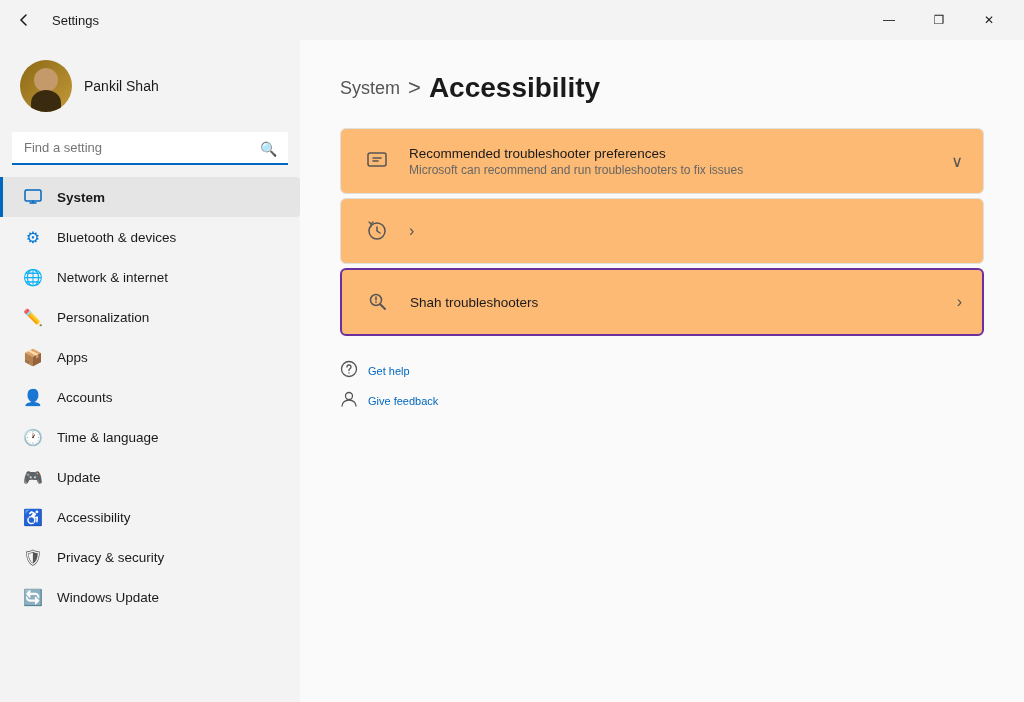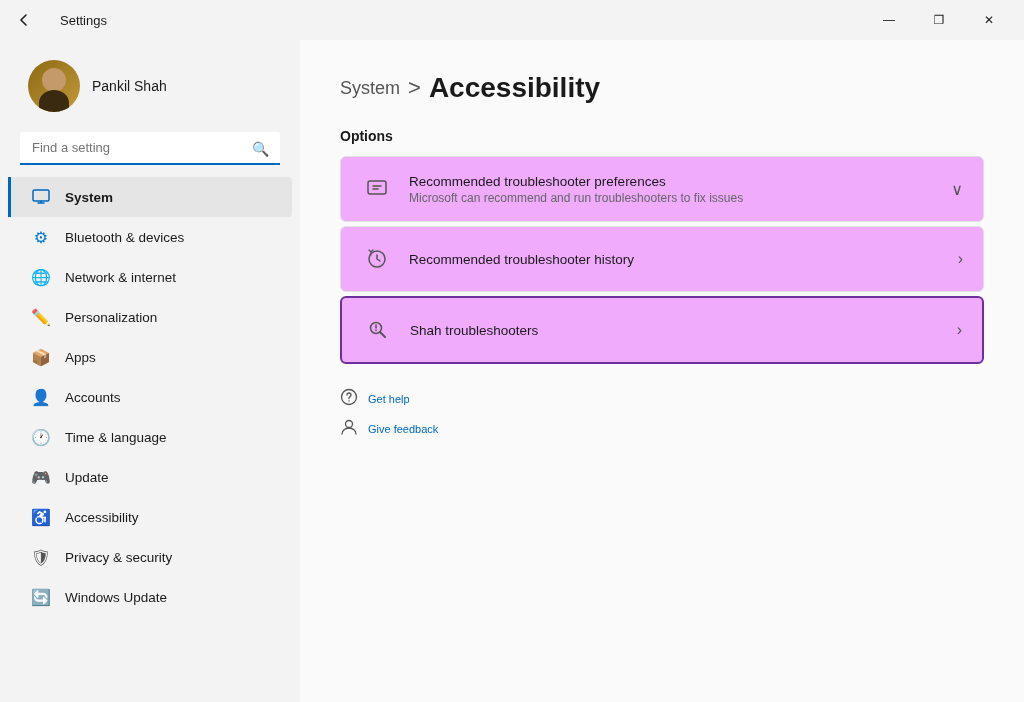--- a/index.html
+++ b/index.html
@@ -16,21 +16,21 @@
       display: flex;
       align-items: center;
       justify-content: space-between;
       padding: 8px 12px 8px 8px;
       background: #f3f3f3;
       height: 40px;
     }
     .title-bar-left {
       display: flex;
       align-items: center;
-      gap: 20px;
+      gap: 12px;
     }
     .title-bar-title {
       font-size: 13px;
       color: #1a1a1a;
     }
     .title-bar-controls {
       display: flex;
       gap: 4px;
     }
     .title-bar-btn {
@@ -47,21 +47,21 @@
       border-radius: 4px;
     }
     .app-body {
       display: flex;
       flex: 1;
       overflow: hidden;
     }
     .sidebar {
       width: 300px;
       background: #f3f3f3;
-      padding: 8px 8px;
+      padding: 8px 0;
       display: flex;
       flex-direction: column;
       overflow-y: auto;
       flex-shrink: 0;
     }
     .user-profile {
       display: flex;
       align-items: center;
       gap: 12px;
       padding: 12px 20px 20px 20px;
@@ -159,21 +159,21 @@
       font-weight: 600;
       color: #1a1a1a;
       margin-bottom: 12px;
     }
     .options-list {
       display: flex;
       flex-direction: column;
       gap: 4px;
     }
     .option-item {
-      background: #f0abfc;
+      background: #fdba74;
       border-radius: 6px;
       display: flex;
       align-items: center;
       padding: 16px 20px;
       cursor: pointer;
       border: 1px solid #e0e0e0;
       position: relative;
     }
     .option-item.highlighted {
       border: 2px solid #6b2fa0;
@@ -348,21 +348,20 @@
   </div>
 
   <div class="main-content">
 
     <div class="breadcrumb">
       <span style="cursor:pointer;">System</span>
       <span class="breadcrumb-sep">&gt;</span>
       <span class="breadcrumb-current">Accessibility</span>
     </div>
 
-    <div class="section-label">Options</div>
 
     <div class="options-list">
 
       <div class="option-item">
         <div class="option-icon">
           <svg width="22" height="22" viewBox="0 0 22 22" fill="none">
             <rect x="2" y="3" width="18" height="13" rx="2" stroke="#555" stroke-width="1.5"></rect>
             <path d="M7 8h8M7 11h5" stroke="#555" stroke-width="1.5" stroke-linecap="round"></path>
           </svg>
         </div>
@@ -373,23 +372,20 @@
         <span class="option-chevron-down">∨</span>
       </div>
 
       <div class="option-item">
         <div class="option-icon">
           <svg width="22" height="22" viewBox="0 0 22 22" fill="none">
             <circle cx="11" cy="11" r="8" stroke="#555" stroke-width="1.5"></circle>
             <path d="M11 7v4l3 2" stroke="#555" stroke-width="1.5" stroke-linecap="round" stroke-linejoin="round"></path>
             <path d="M5 4L3 2M5 4L7 2M5 4v3" stroke="#555" stroke-width="1.2" stroke-linecap="round"></path>
           </svg>
-        </div>
-        <div class="option-text">
-          <div class="option-title">Recommended troubleshooter history</div>
         </div>
         <span class="option-chevron">›</span>
       </div>
 
       <div class="option-item highlighted">
         <div class="option-icon">
           <svg width="22" height="22" viewBox="0 0 22 22" fill="none">
             <circle cx="9" cy="9" r="5.5" stroke="#555" stroke-width="1.5"></circle>
             <path d="M13.5 13.5L18 18" stroke="#555" stroke-width="2" stroke-linecap="round"></path>
             <path d="M9 6v3M9 11v.5" stroke="#555" stroke-width="1.5" stroke-linecap="round"></path>

